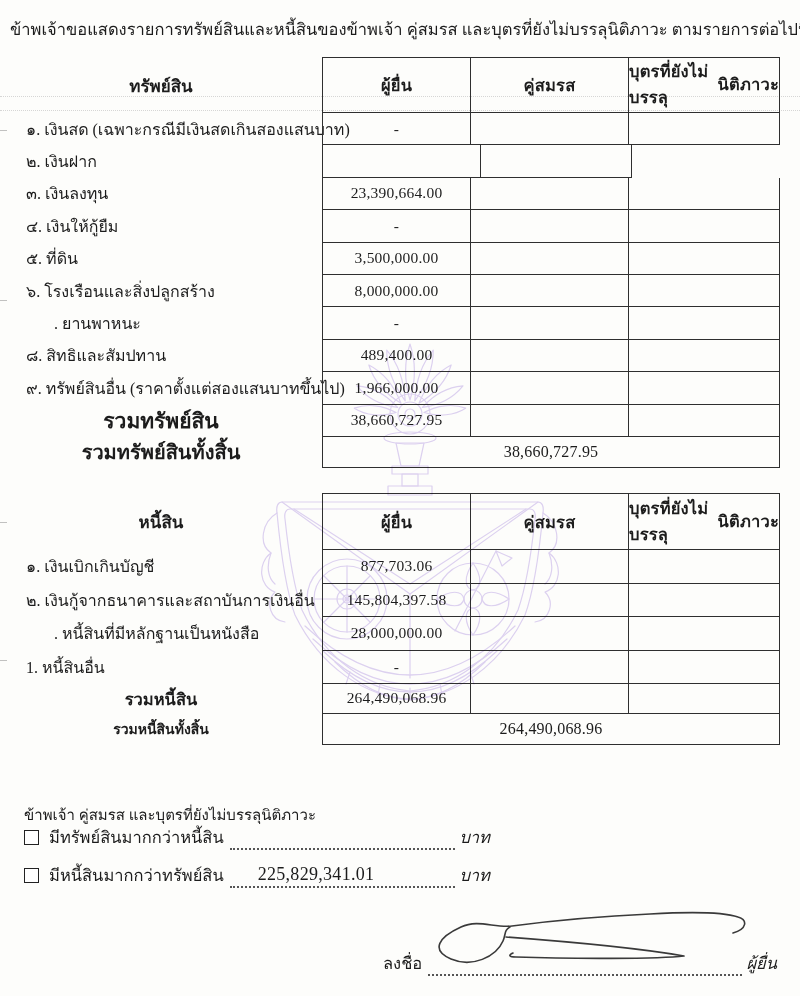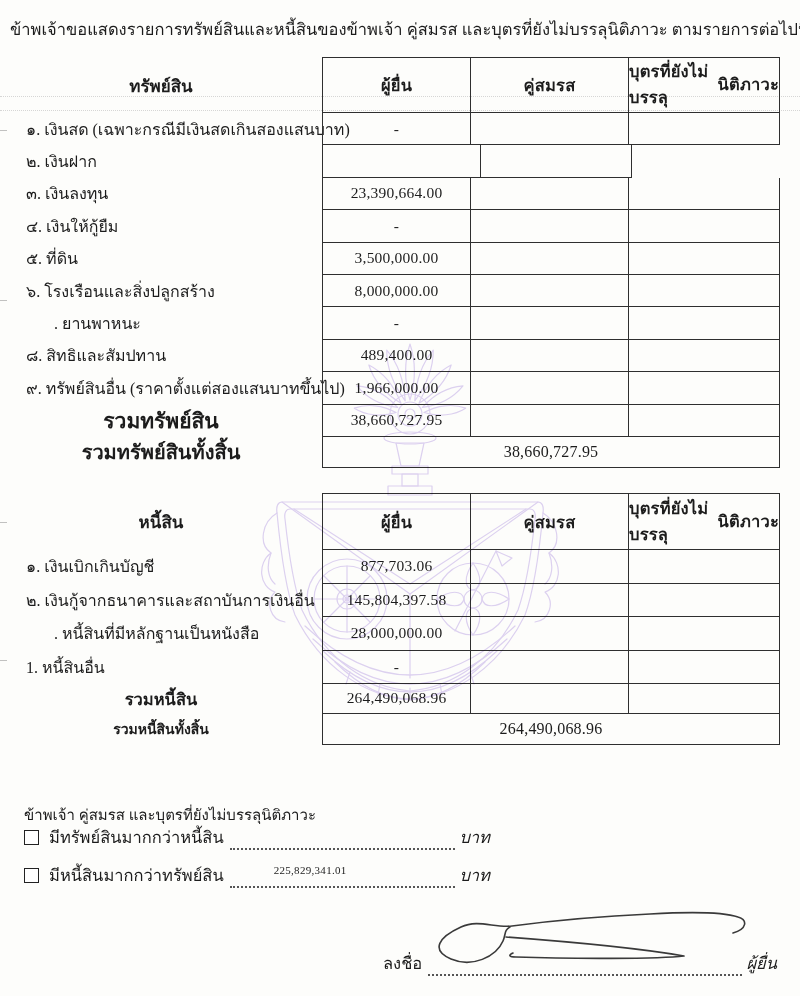--- a/index.html
+++ b/index.html
@@ -42,21 +42,21 @@
   
   .intro{position:absolute;left:24px;top:786px;font-size:15px;white-space:nowrap;margin-top:17px;}
   .optrow{position:absolute;left:24px;width:466px;display:flex;align-items:flex-end;font-size:16.5px;}
   .checkbox{
     width:15px;height:15px;box-sizing:border-box;border:1.8px solid #222;background:#fff;
     margin-right:10px;flex:0 0 auto;align-self:center;
   }
   .optlabel{white-space:nowrap;margin-right:6px;text-align:center;}
   .leader{flex:1 1 auto;border-bottom:2px dotted #555;position:relative;height:20px;}
   .leader .fill-value{
-    position:absolute;left:44px;top:-2px;font-size:11px;letter-spacing:.3px;
+    position:absolute;left:28px;top:-2px;font-size:18px;letter-spacing:.3px;
   }
   .unit{white-space:nowrap;margin-left:4px;font-style:italic;}
 
   .signrow{position:absolute;left:383px;top:950px;width:394px;display:flex;align-items:flex-end;font-size:16.5px;}
   .signrow .leader{height:20px;}
   .signature-svg{position:absolute;left:420px;top:880px;z-index:4;pointer-events:none;}
 </style>
 </head>
 <body>
 

